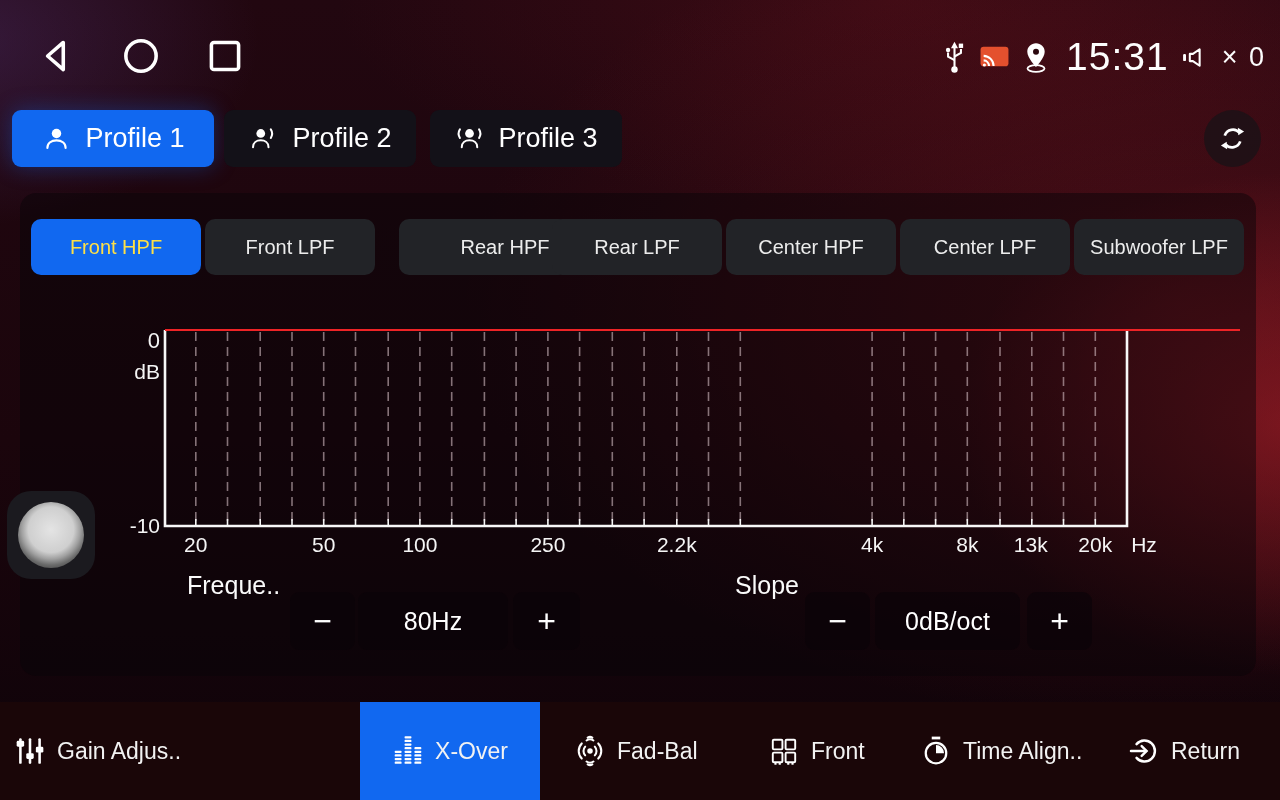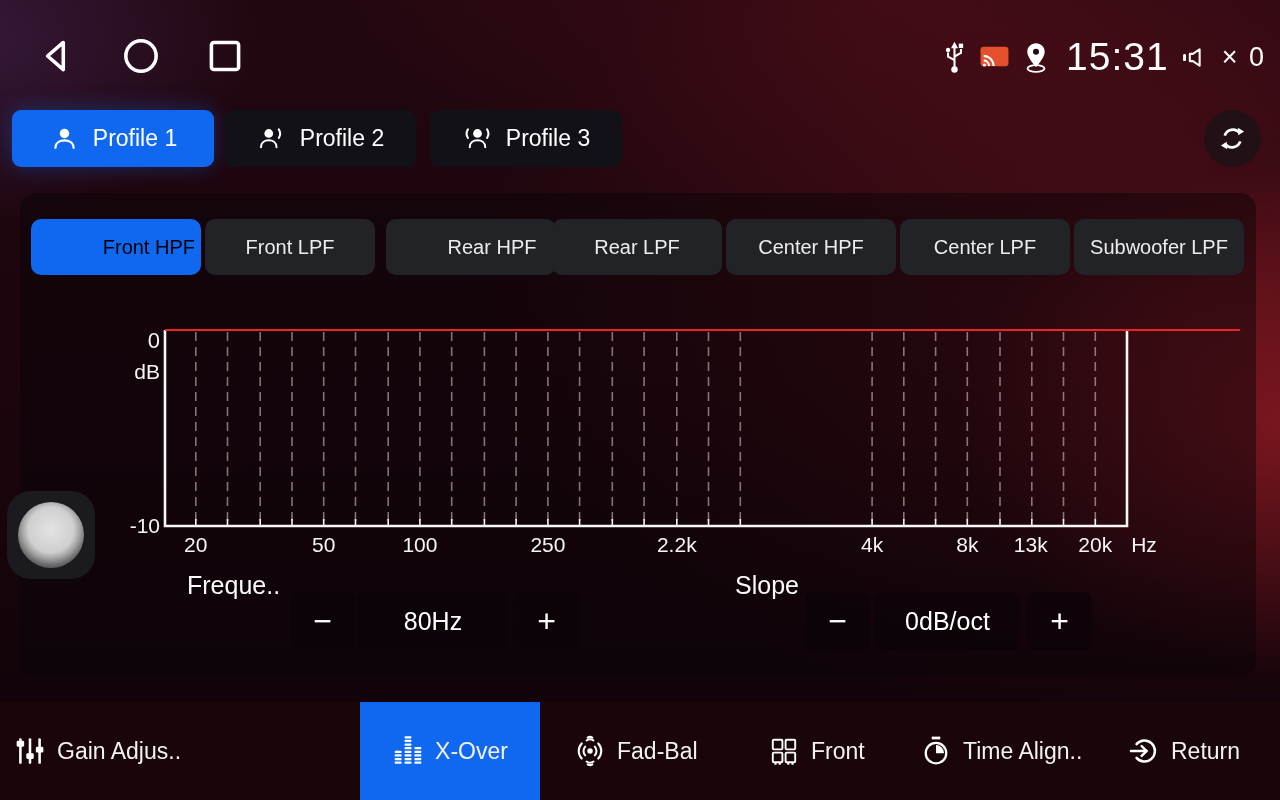--- a/index.html
+++ b/index.html
@@ -23,33 +23,33 @@
   .s-usb{width:27px;height:36px;}
   .s-cast{width:31px;height:27px;}
   .s-loc{width:30px;height:35px;}
   .s-vol{width:31px;height:31px;}
   .clock{font-size:39px;color:#fdfdfd;letter-spacing:1px;margin-left:4px;}
   .voltext{font-size:27px;color:#fdfdfd;letter-spacing:2px;}
 
   
   .profile{position:absolute;top:110px;height:57px;border:none;border-radius:9px;
     display:flex;align-items:center;justify-content:center;gap:13px;
-    background:#131118;color:#fff;font-size:23px;}
+    background:#131118;color:#fff;font-size:27px;}
   .profile.active{background:#1168f0;box-shadow:0 0 22px rgba(17,104,240,.35);}
   .picon{width:31px;height:31px;color:#fff;}
   .refresh{position:absolute;left:1204px;top:110px;width:57px;height:57px;border:none;border-radius:50%;
     background:rgba(28,18,22,.85);display:flex;align-items:center;justify-content:center;padding:0;}
   .refresh span{width:31px;height:31px;}
 
   
   .panel{position:absolute;left:20px;top:193px;width:1236px;height:483px;border-radius:16px;
     background:rgba(8,5,9,.48);}
   .ftab{position:absolute;top:219px;width:170px;height:56px;border:none;border-radius:10px;
     background:#222327;color:#ececec;font-size:20px;display:flex;align-items:center;justify-content:center;}
-  .ftab.active{background:#1168f0;color:#000000;justify-content:flex-end;}
+  .ftab.active{background:#1168f0;color:#fde047;}
 
   .chart{position:absolute;left:130px;top:318px;width:1130px;height:262px;}
 
   
   .ctl-label{position:absolute;top:571px;font-size:25px;color:#fafafa;}
   .freq-label{left:187px;}
   .slope-label{left:735px;}
   .stepbtn{position:absolute;top:592px;height:58px;border:none;border-radius:9px;
     background:rgba(10,4,8,.62);color:#fff;font-size:32px;line-height:1;display:flex;align-items:center;justify-content:center;padding:0;}
   .valbox{position:absolute;top:592px;height:58px;border-radius:9px;background:rgba(10,4,8,.62);
@@ -183,21 +183,21 @@
   </button>
 
   <section class="panel"></section>
   <div id="filter-tabs">
       <button class="ftab active" style="left: 31px;">
         <span>Front HPF</span>
       </button>
       <button class="ftab" style="left: 205px;">
         <span>Front LPF</span>
       </button>
-      <button class="ftab" style="left: 386px; padding-left: 48px;">
+      <button class="ftab" style="left: 399px; padding-left: 48px;">
         <span>Rear HPF</span>
       </button>
       <button class="ftab" style="left: 552px;">
         <span>Rear LPF</span>
       </button>
       <button class="ftab" style="left: 726px;">
         <span>Center HPF</span>
       </button>
       <button class="ftab" style="left: 900px;">
         <span>Center LPF</span>

